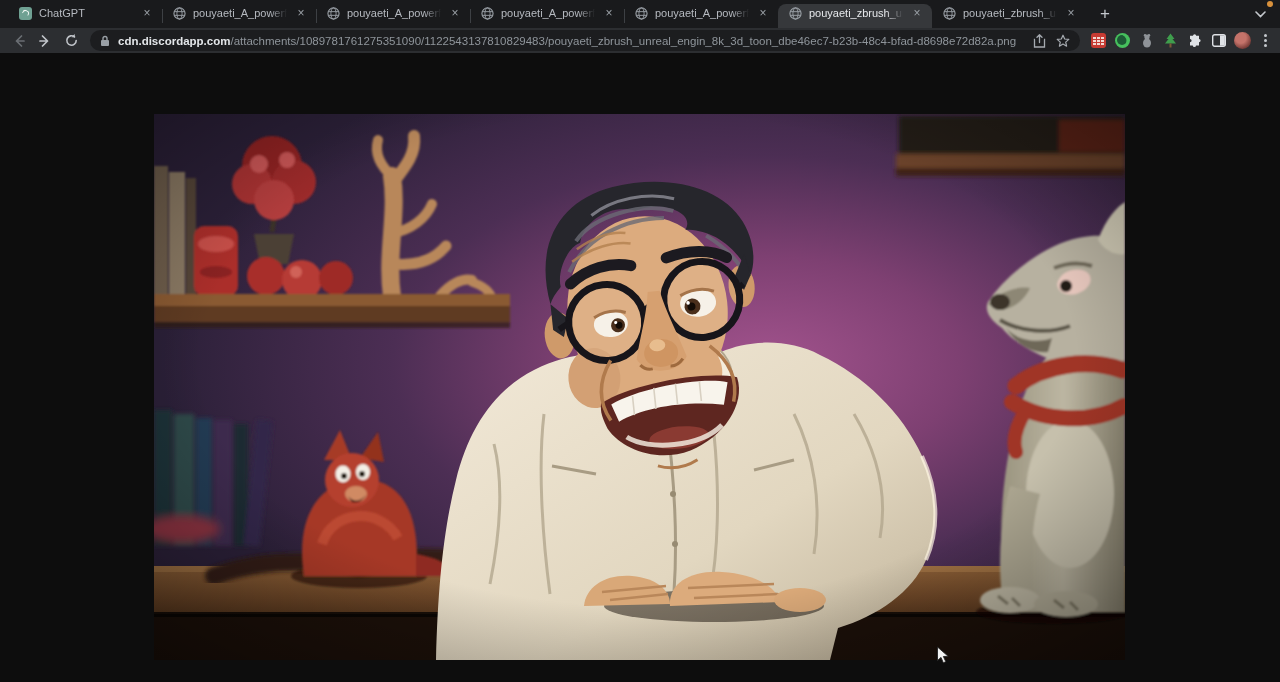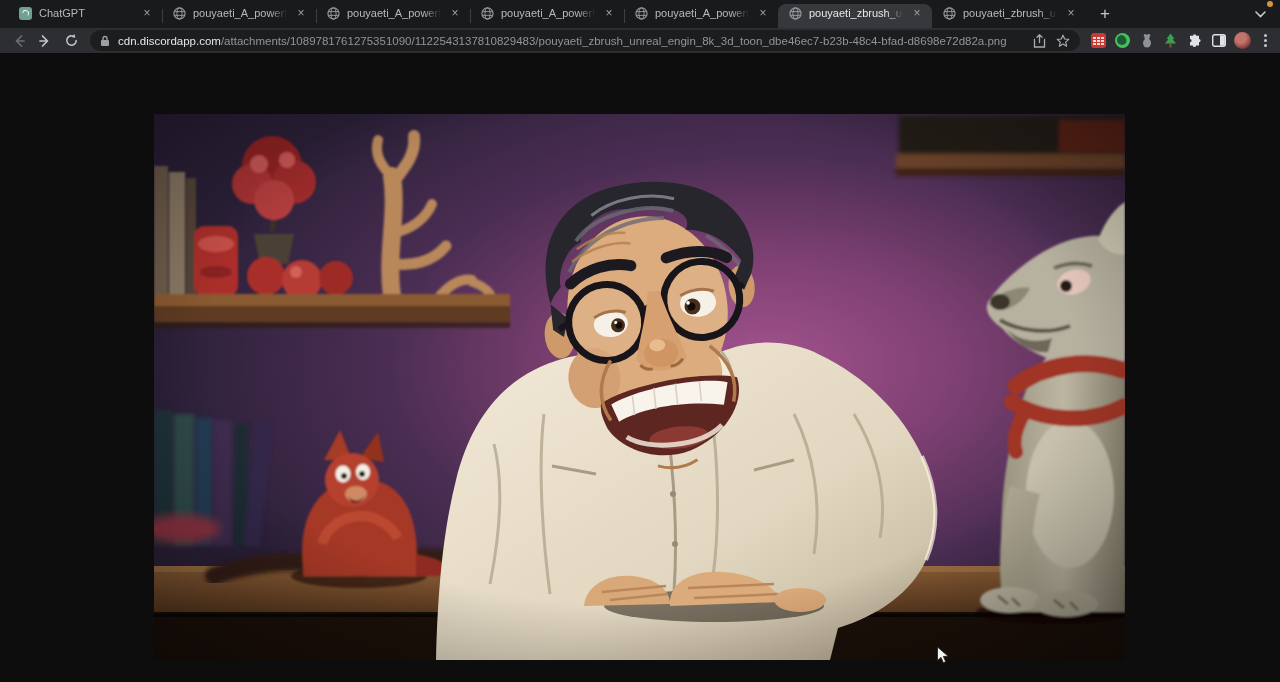--- a/index.html
+++ b/index.html
@@ -31,21 +31,21 @@
   .strip-right { position:absolute; right:10px; top:0; height:28px; display:flex; align-items:center; }
   .tabsearch { position:relative; color:#c4c8cd; width:20px; height:20px; display:flex; align-items:center; justify-content:center; }
   .notif-dot { position:absolute; top:-3px; right:-3px; width:6px; height:6px; border-radius:50%; }
 
   
   .toolbar { height:25px; background:#2c2e31; display:flex; align-items:center; padding:0 8px; gap:4px; }
   .nav-btn { width:22px; height:22px; display:flex; align-items:center; justify-content:center; flex:0 0 auto; }
   .omnibox { flex:1; height:21px; margin-left:4px; background:#1c1d1f; border-radius:11px; display:flex;
              align-items:center; padding:0 10px; gap:8px; min-width:0; }
   .url { flex:1; font-size:11.5px; white-space:nowrap; overflow:hidden; min-width:0; }
-  .url .host { color:#e3e6e9; }
+  .url .host { color:#e3e6e9;font-weight:bold; }
   .url .path { color:#8f959b; }
   .omni-icons { display:flex; align-items:center; gap:10px; flex:0 0 auto; }
   .ext-row { display:flex; align-items:center; gap:7px; margin-left:6px; flex:0 0 auto; }
   .ext { width:17px; height:17px; display:flex; align-items:center; justify-content:center; }
   .ext-red { width:15px; height:15px; border-radius:3px; background:#c63b33; display:grid;
              grid-template-columns:repeat(3,3px); gap:1px; align-content:center; justify-content:center; }
   .ext-red i { width:3px; height:2px; background:#f3d9d4; display:block; }
   .ext-moon { width:15px; height:15px; border-radius:50%; background:#46c05d; position:relative; overflow:hidden; }
   .ext-moon::after { content:""; position:absolute; left:2px; top:2px; width:10px; height:10px; border-radius:50%;
                      background:#1d5a36; clip-path:circle(65% at 30% 60%); }

